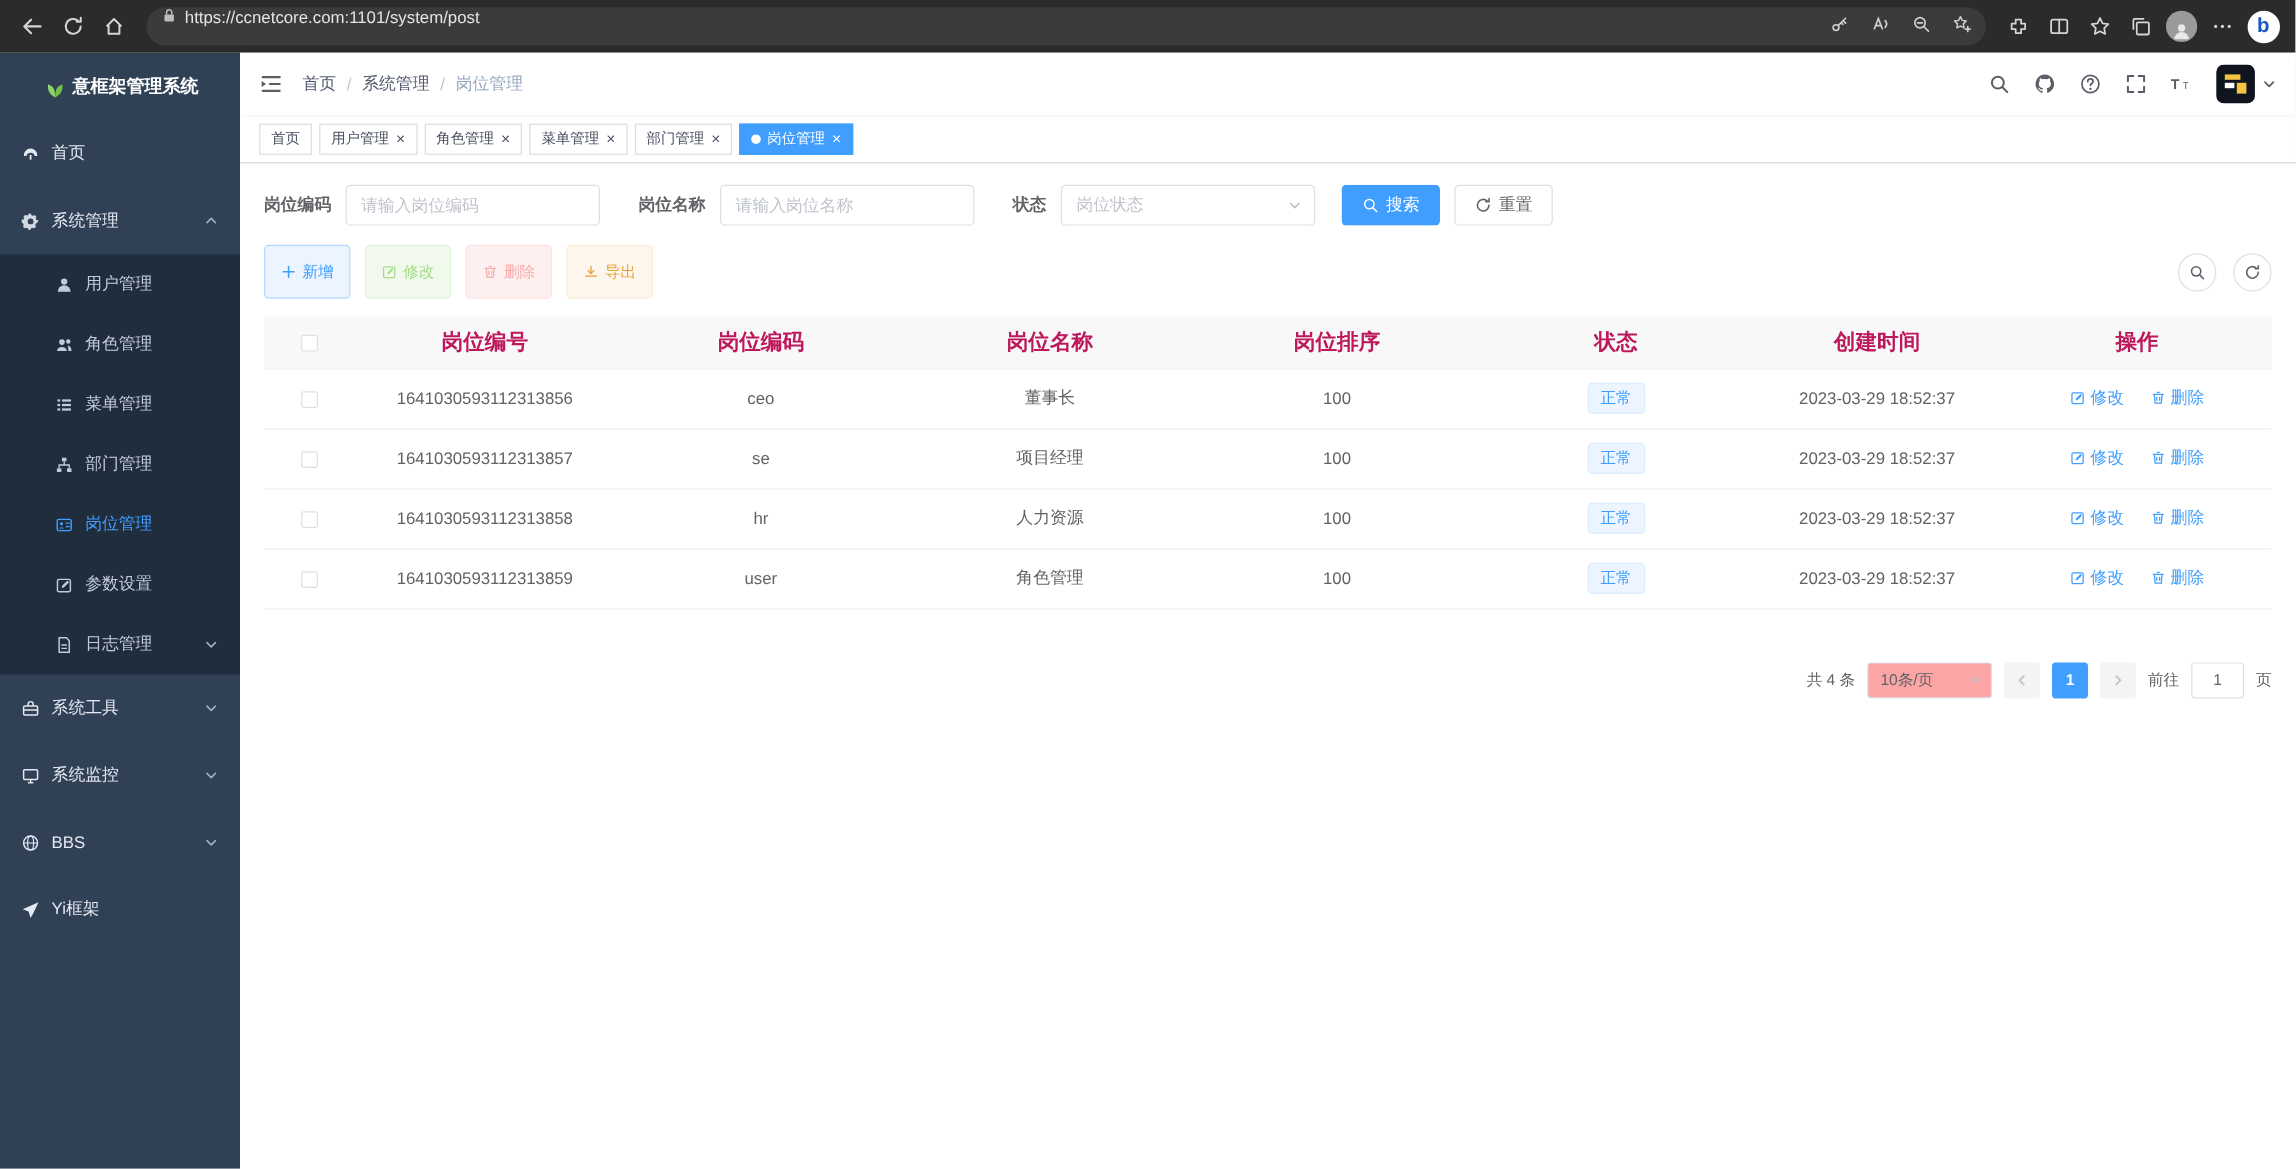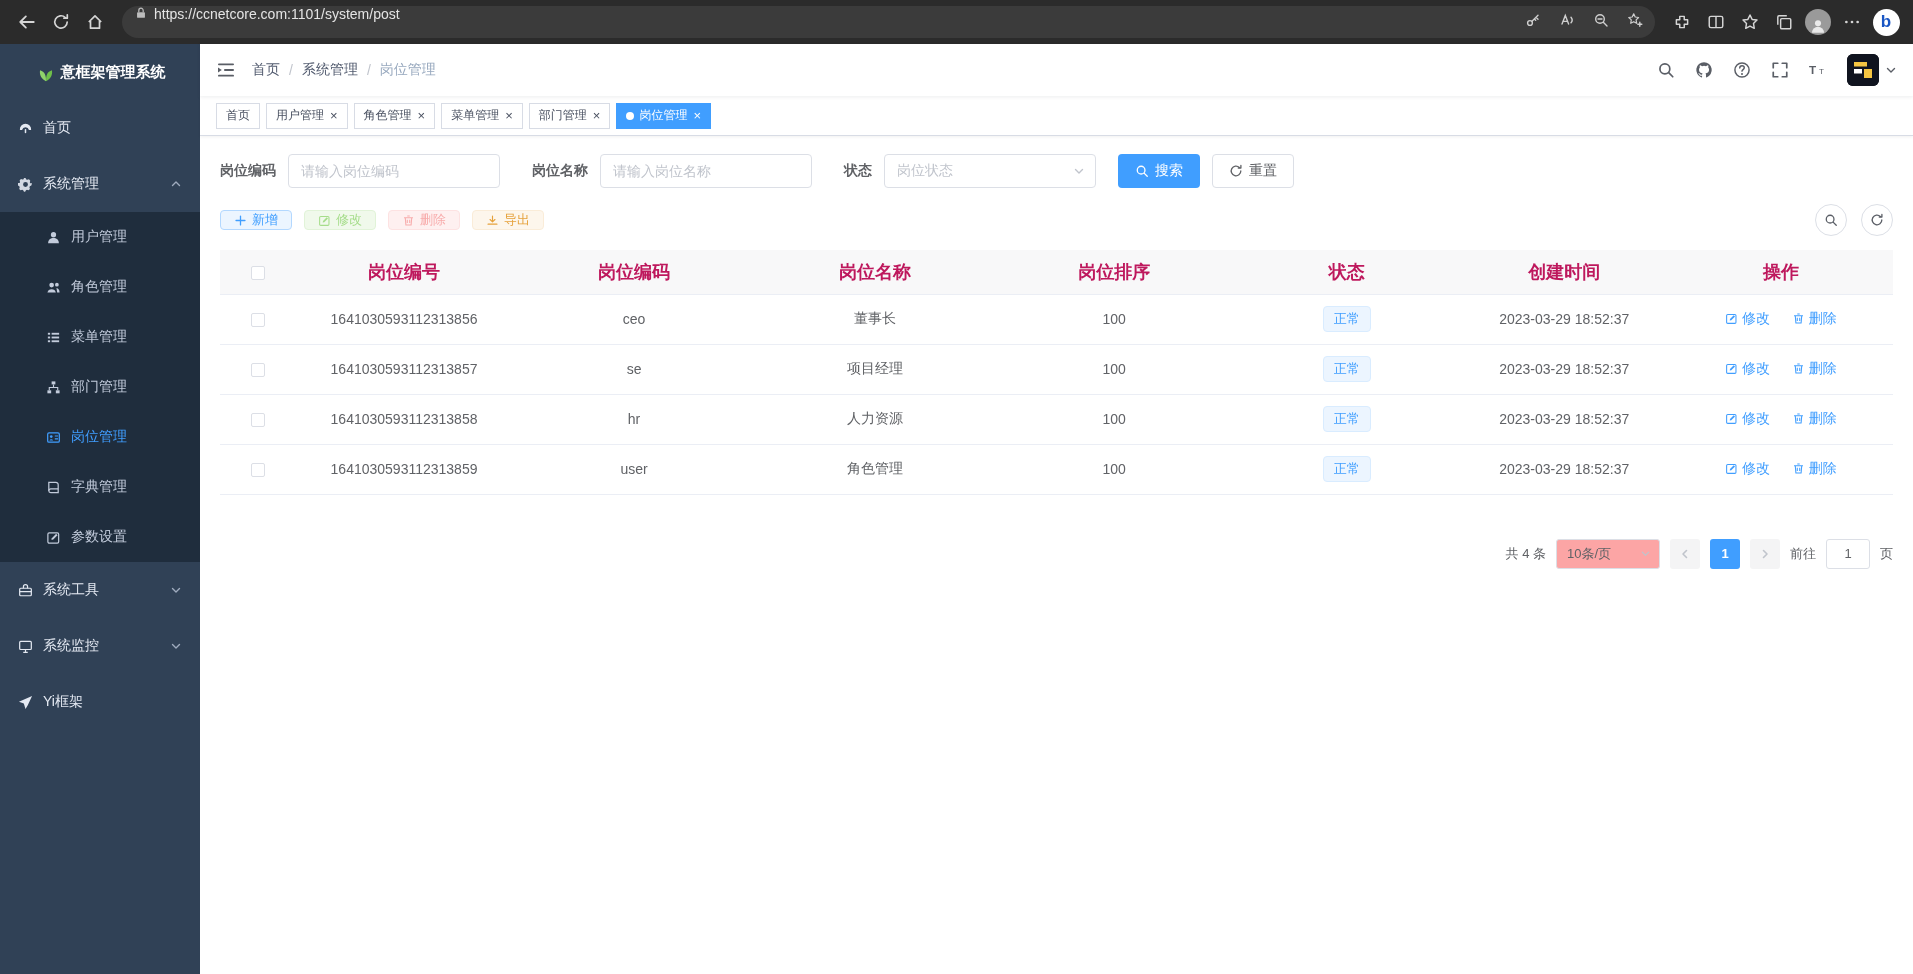--- a/index.html
+++ b/index.html
@@ -71,21 +71,21 @@
   .f-input{width:212px;height:34px;border:1px solid #dcdfe6;border-radius:4px;padding:0 12px;font-size:14px;color:#606266;outline:none;background:#fff;font-family:inherit}
   .f-input::placeholder{color:#c0c4cc}
   .f-select{width:212px;height:34px;border:1px solid #dcdfe6;border-radius:4px;background:#fff;display:flex;align-items:center;justify-content:space-between;padding:0 10px 0 12px;font-size:14px;color:#c0c4cc;cursor:pointer}
   .f-select .caret svg{width:12px;height:12px;color:#c0c4cc}
   .btn{height:34px;display:inline-flex;align-items:center;gap:6px;padding:0 16px;border-radius:4px;font-size:14px;border:1px solid transparent;cursor:pointer;background:#fff;font-family:inherit}
   .btn svg{width:14px;height:14px}
   .btn-primary{background:#409eff;color:#fff;margin-left:22px}
   .btn-default{border-color:#dcdfe6;color:#606266;margin-left:12px}
 
   .toolbar-row{display:flex;align-items:center;margin-top:16px}
-  .sbtn{height:20px;display:inline-flex;align-items:center;gap:5px;padding:0 13px;border-radius:4px;font-size:13px;border:1px solid;margin-right:12px;cursor:pointer;font-family:inherit}
+  .sbtn{height:45px;display:inline-flex;align-items:center;gap:5px;padding:0 13px;border-radius:4px;font-size:13px;border:1px solid;margin-right:12px;cursor:pointer;font-family:inherit}
   .sbtn svg{width:13px;height:13px}
   .sbtn-add{background:#ecf5ff;border-color:#b3d8ff;color:#409eff}
   .sbtn-edit{background:#f0f9eb;border-color:#e1f3d8;color:#a6dd8b;cursor:not-allowed}
   .sbtn-del{background:#fef0f0;border-color:#fde2e2;color:#f8abab;cursor:not-allowed}
   .sbtn-exp{background:#fdf6ec;border-color:#faecd8;color:#e6a23c}
   .tool-right{margin-left:auto;display:flex;gap:14px}
   .circle-btn{width:32px;height:32px;border-radius:50%;border:1px solid #dcdfe6;background:#fff;display:flex;align-items:center;justify-content:center;color:#5a5e66;cursor:pointer}
   .circle-btn svg{width:14px;height:14px}
 
   table.grid{width:100%;border-collapse:collapse;table-layout:fixed;margin-top:14px}
@@ -274,31 +274,36 @@
           <svg class="mi" viewBox="0 0 16 16">
               <rect x="1.8" y="3" width="12.4" height="10" rx="1.4" fill="none" stroke="currentColor" stroke-width="1.3"></rect>
               <circle cx="5.6" cy="7" r="1.4" fill="currentColor"></circle>
               <path d="M3.6 11.2a2.2 2.2 0 0 1 4 0z" fill="currentColor"></path>
               <path d="M9.4 6.4h3.4M9.4 9.4h3.4" stroke="currentColor" stroke-width="1.2"></path>
             </svg>
           <span>岗位管理</span>
         </div>
         <div class="menu-item">
           <svg class="mi" viewBox="0 0 16 16">
-              <path d="M3 2.5h7.5A2.5 2.5 0 0 1 13 5v8.5H5A2 2 0 0 1 3 11.5z" fill="none" stroke="currentColor" stroke-width="1.3"></path>
-              <path d="M3 11.5A2 2 0 0 1 5 9.5h8" fill="none" stroke="currentColor" stroke-width="1.3"></path>
-            </svg>
-          <span>字典管理</span>
+              <rect x="2" y="3" width="11.5" height="11" rx="1.4" fill="none" stroke="currentColor" stroke-width="1.3"></rect>
+              <path d="m5.8 10.6 1.9-.4 4.6-4.6-1.5-1.5-4.6 4.6z" fill="currentColor"></path>
+            </svg>
+          <span>参数设置</span>
         </div>
         <div class="menu-item">
           <svg class="mi" viewBox="0 0 16 16">
-              <rect x="2" y="3" width="11.5" height="11" rx="1.4" fill="none" stroke="currentColor" stroke-width="1.3"></rect>
-              <path d="m5.8 10.6 1.9-.4 4.6-4.6-1.5-1.5-4.6 4.6z" fill="currentColor"></path>
-            </svg>
-          <span>参数设置</span>
+              <path d="M3.5 1.5H10l2.5 2.8v10.2h-9z" fill="none" stroke="currentColor" stroke-width="1.3"></path>
+              <path d="M5.5 8h5M5.5 11h5" stroke="currentColor" stroke-width="1.2"></path>
+            </svg>
+          <span>日志管理</span>
+          <span class="caret">
+              <svg viewBox="0 0 12 12" fill="none" stroke="currentColor" stroke-width="1.4" stroke-linecap="round" stroke-linejoin="round">
+                <path d="m2.5 4.5 3.5 3.5 3.5-3.5"></path>
+              </svg>
+            </span>
         </div>
       </div>
 
       <div class="menu-item">
         <svg class="mi" viewBox="0 0 16 16">
             <rect x="1.8" y="5.6" width="12.4" height="8" rx="1" fill="none" stroke="currentColor" stroke-width="1.3"></rect>
             <path d="M5.8 5.6V4a2.2 2.2 0 0 1 4.4 0v1.6M1.8 9.2h12.4" stroke="currentColor" stroke-width="1.3" fill="none"></path>
           </svg>
         <span>系统工具</span>
         <span class="caret">
@@ -314,20 +319,33 @@
             <path d="M5.6 14.2h4.8M8 11.2v3" stroke="currentColor" stroke-width="1.3"></path>
           </svg>
         <span>系统监控</span>
         <span class="caret">
             <svg viewBox="0 0 12 12" fill="none" stroke="currentColor" stroke-width="1.4" stroke-linecap="round" stroke-linejoin="round">
               <path d="m2.5 4.5 3.5 3.5 3.5-3.5"></path>
             </svg>
           </span>
       </div>
 
+      <div class="menu-item">
+        <svg class="mi" viewBox="0 0 16 16">
+            <circle cx="8" cy="8" r="6.2" fill="none" stroke="currentColor" stroke-width="1.3"></circle>
+            <ellipse cx="8" cy="8" rx="2.7" ry="6.2" fill="none" stroke="currentColor" stroke-width="1.1"></ellipse>
+            <path d="M1.8 8h12.4" stroke="currentColor" stroke-width="1.1"></path>
+          </svg>
+        <span>BBS</span>
+        <span class="caret">
+            <svg viewBox="0 0 12 12" fill="none" stroke="currentColor" stroke-width="1.4" stroke-linecap="round" stroke-linejoin="round">
+              <path d="m2.5 4.5 3.5 3.5 3.5-3.5"></path>
+            </svg>
+          </span>
+      </div>
 
 
       <div class="menu-item">
         <svg class="mi" viewBox="0 0 16 16" fill="currentColor">
             <path d="M15 1 1 7.2l5.2 1.9L8 15l2.4-4.2L15 1z"></path>
           </svg>
         <span>Yi框架</span>
       </div>
     </nav>
   </aside>

